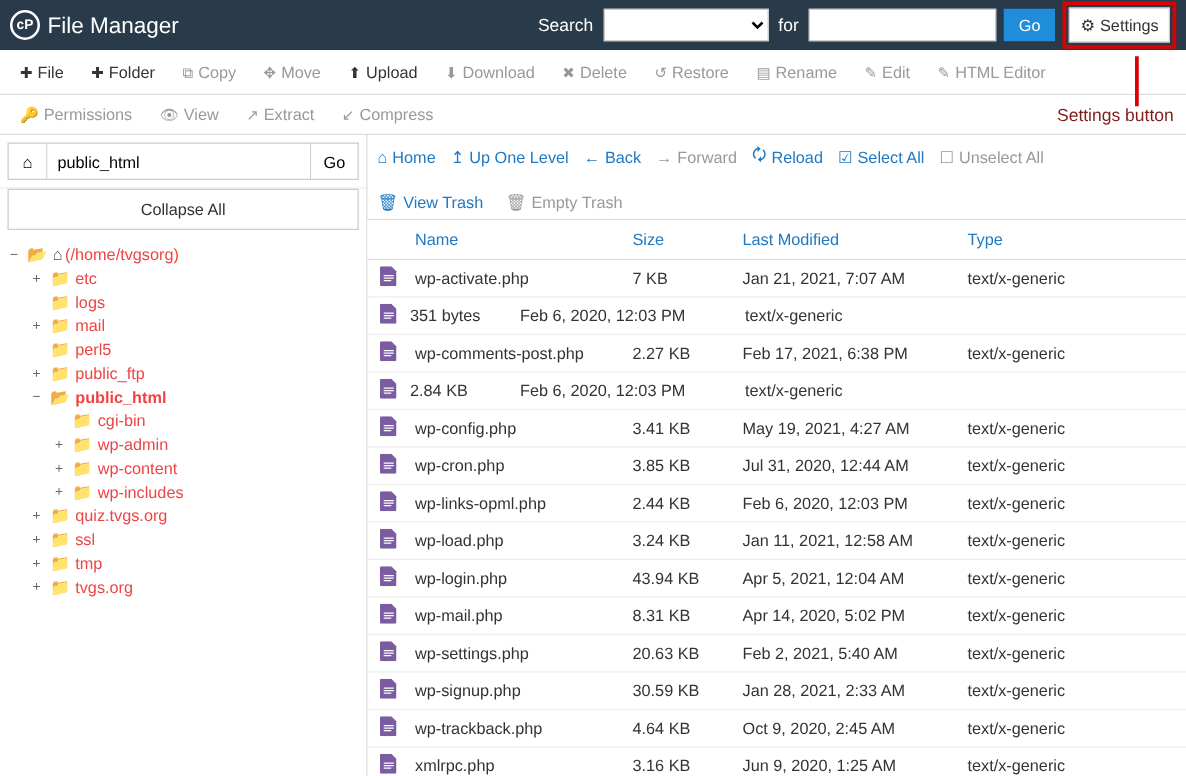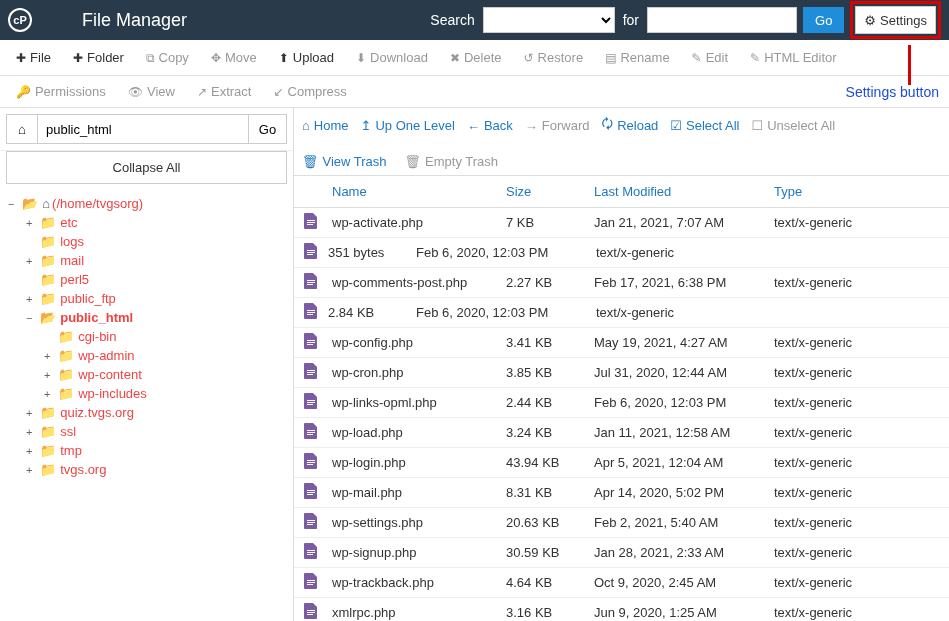--- a/index.html
+++ b/index.html
@@ -1,34 +1,34 @@
 <!DOCTYPE html>
 <html><head>
 <meta charset="utf-8">
 <style>
 * { box-sizing: border-box; margin: 0; padding: 0; }
 body { font-family: -apple-system, BlinkMacSystemFont, "Segoe UI", Arial, sans-serif; font-size: 13px; color: #333; width: 949px; height: 621px; overflow: hidden; }
 
 .header { background: #293a4a; color: #fff; height: 40px; display: flex; align-items: center; padding: 0 8px; }
 .logo-cp { width: 24px; height: 24px; border: 2px solid #fff; border-radius: 50%; display: flex; align-items: center; justify-content: center; font-size: 11px; font-weight: bold; margin-right: 6px; }
-.app-title { font-size: 18px; font-weight: 300; flex: 0 0 auto; margin-left: 44px; }
+.app-title { font-size: 18px; font-weight: 300; flex: 0 0 auto; }
 .header-spacer { flex: 1; }
 .search-label { color: #fff; margin: 0 8px; font-size: 14px; }
 .search-select { height: 26px; width: 132px; font-size: 13px; border: 1px solid #ccc; background: #fff; padding: 12px 4px; }
 .search-input { height: 26px; width: 150px; border: 1px solid #ccc; padding: 0 6px; }
 .go-btn { background: #208ddb; color: #fff; border: none; height: 26px; padding: 0 12px; margin: 0 6px; cursor: pointer; font-size: 13px; }
 .settings-btn { background: #fff; color: #333; border: 1px solid #ccc; height: 28px; padding: 0 8px; cursor: pointer; font-size: 13px; display: flex; align-items: center; gap: 4px; }
 .settings-highlight { border: 3px solid #d00; padding: 2px; }
 
 .toolbar { background: #fff; border-bottom: 1px solid #ddd; height: 36px; display: flex; align-items: center; padding: 0 6px; gap: 2px; }
 .tb-btn { background: #fff; border: none; padding: 6px 10px; font-size: 13px; color: #333; cursor: pointer; display: flex; align-items: center; gap: 4px; }
 .tb-btn.disabled { color: #999; cursor: default; }
 .tb-icon { font-size: 12px; }
 
-.callout { position: absolute; right: 10px; top: 84px; color: #1d4ed8; font-size: 14px; font-weight: 400; text-align: center; }
+.callout { position: absolute; right: 10px; top: 84px; color: #7f1d1d; font-size: 14px; font-weight: 400; text-align: center; }
 .callout-line { position: absolute; right: 38px; top: 45px; width: 3px; height: 40px; background: #d00; }
 
 .main { display: flex; height: calc(621px - 76px); }
 .left { width: 294px; border-right: 1px solid #ddd; display: flex; flex-direction: column; }
 .right { flex: 1; display: flex; flex-direction: column; }
 
 .path-row { display: flex; padding: 6px; gap: 0; border-bottom: 1px solid #eee; }
 .home-btn { width: 32px; height: 30px; border: 1px solid #ccc; background: #fff; display: flex; align-items: center; justify-content: center; cursor: pointer; }
 .path-input { flex: 1; height: 30px; border: 1px solid #ccc; border-left: none; padding: 0 8px; font-size: 13px; }
 .path-go { width: 38px; height: 30px; border: 1px solid #ccc; border-left: none; background: #fff; cursor: pointer; font-size: 13px; }

